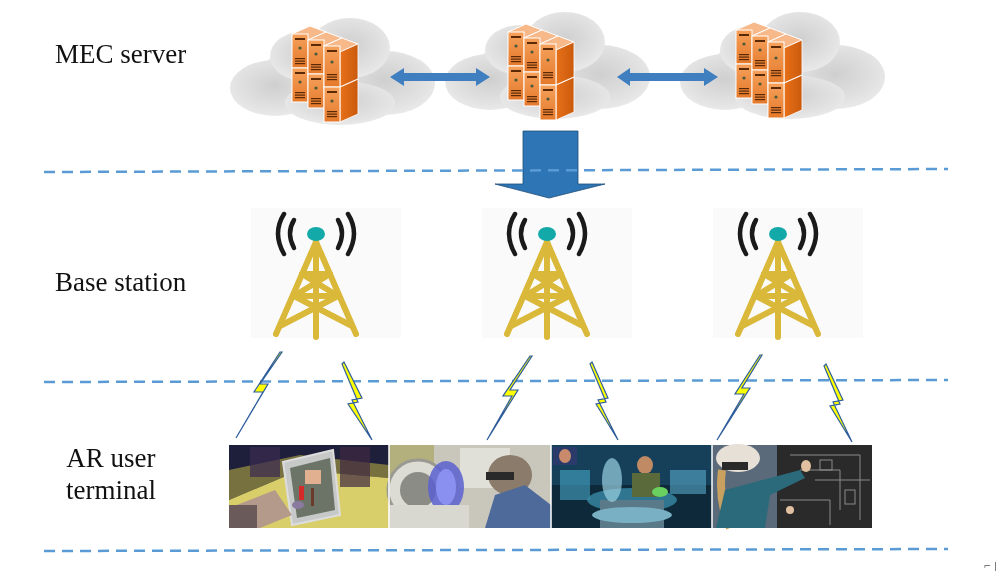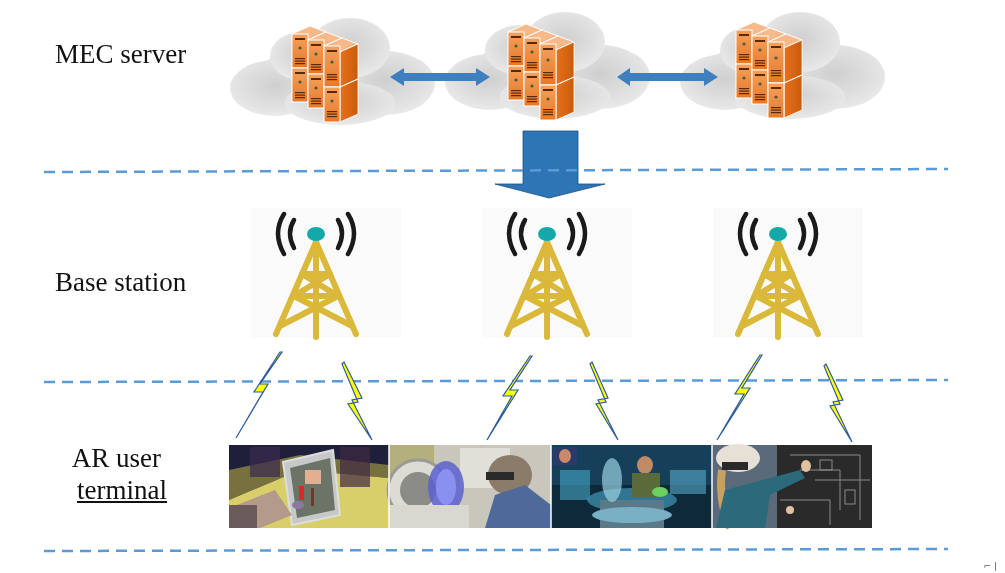--- a/index.html
+++ b/index.html
@@ -9,21 +9,21 @@
       position: absolute;
       font-family: "Liberation Serif", "DejaVu Serif", serif;
       font-size: 27px;
       color: #111111;
       line-height: 1.2;
     }
     .lbl-mec { left: 55px; top: 38px; }
     .lbl-bs { left: 55px; top: 266px; }
     .lbl-ar { left: 66px; top: 442px; text-align: center; }
     .lbl-ar span { display: block; }
-    .lbl-ar .l2 { margin-left: 11px; text-decoration: underline; }
+    .lbl-ar .l2 { margin-left: 0; }
     svg.diagram { position: absolute; left: 0; top: 0; }
     .corner { position: absolute; right: 8px; bottom: 2px; font-family: "DejaVu Sans", sans-serif; font-size: 9px; color: #555; }
   </style>
 </head>
 <body>
 
 <div class="stage">
 
   <svg class="diagram" width="1005" height="573" viewBox="0 0 1005 573">
     <defs>

